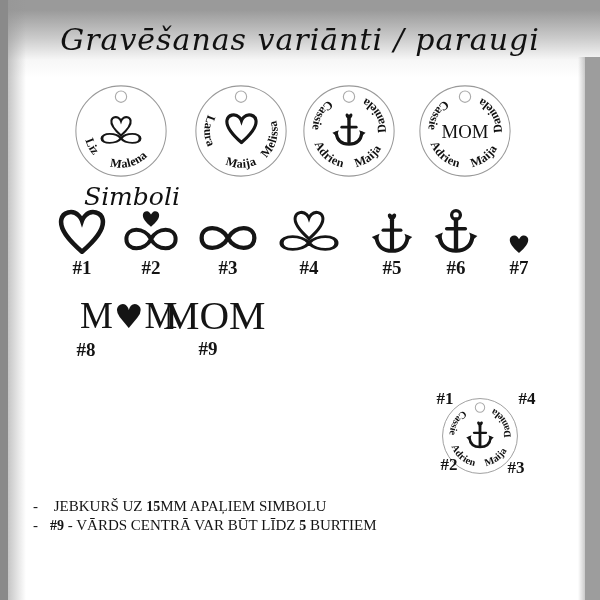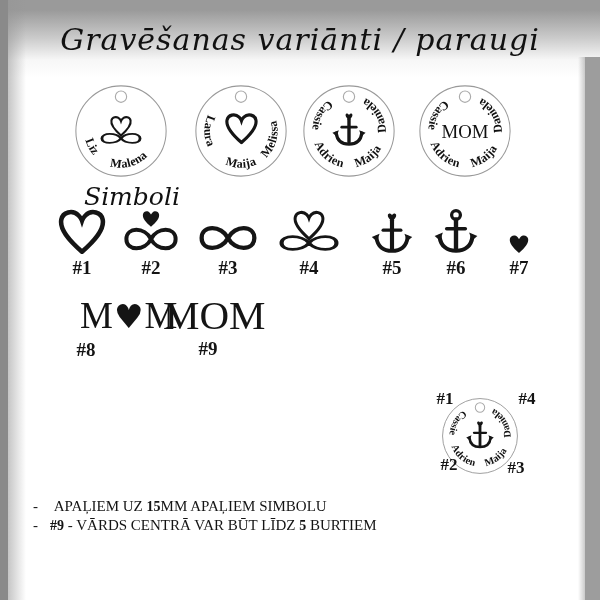--- a/index.html
+++ b/index.html
@@ -228,18 +228,18 @@
       <text class="pname"><textPath href="#arc5" startOffset="85" text-anchor="middle">Adrien</textPath></text>
       <text class="pname"><textPath href="#arc5" startOffset="137" text-anchor="middle">Maija</textPath></text>
       <text class="pname"><textPath href="#arc5" startOffset="194" text-anchor="middle">Daniela</textPath></text>
     </svg>
     <div class="pos-label" style="left:445px;top:399px;">#1</div>
     <div class="pos-label" style="left:449px;top:465px;">#2</div>
     <div class="pos-label" style="left:516px;top:468px;">#3</div>
     <div class="pos-label" style="left:527px;top:399px;">#4</div>
 
     <div class="footer">
-      <div class="row"><span class="dash">-</span>&nbsp;<span>APAĻIEM UZ </span><b class="num">15</b><span>MM APAĻIEM SIMBOLU</span></div>
+      <div class="row"><span class="dash">-</span>&nbsp;<span>JEBKURŠ UZ </span><b class="num">15</b><span>MM APAĻIEM SIMBOLU</span></div>
       <div class="row"><span class="dash">-</span><b class="num">#9</b><span> - VĀRDS CENTRĀ VAR BŪT LĪDZ </span><b class="num">5</b><span> BURTIEM</span></div>
     </div>
 
   </div>
 </div>
 
 </body></html>

